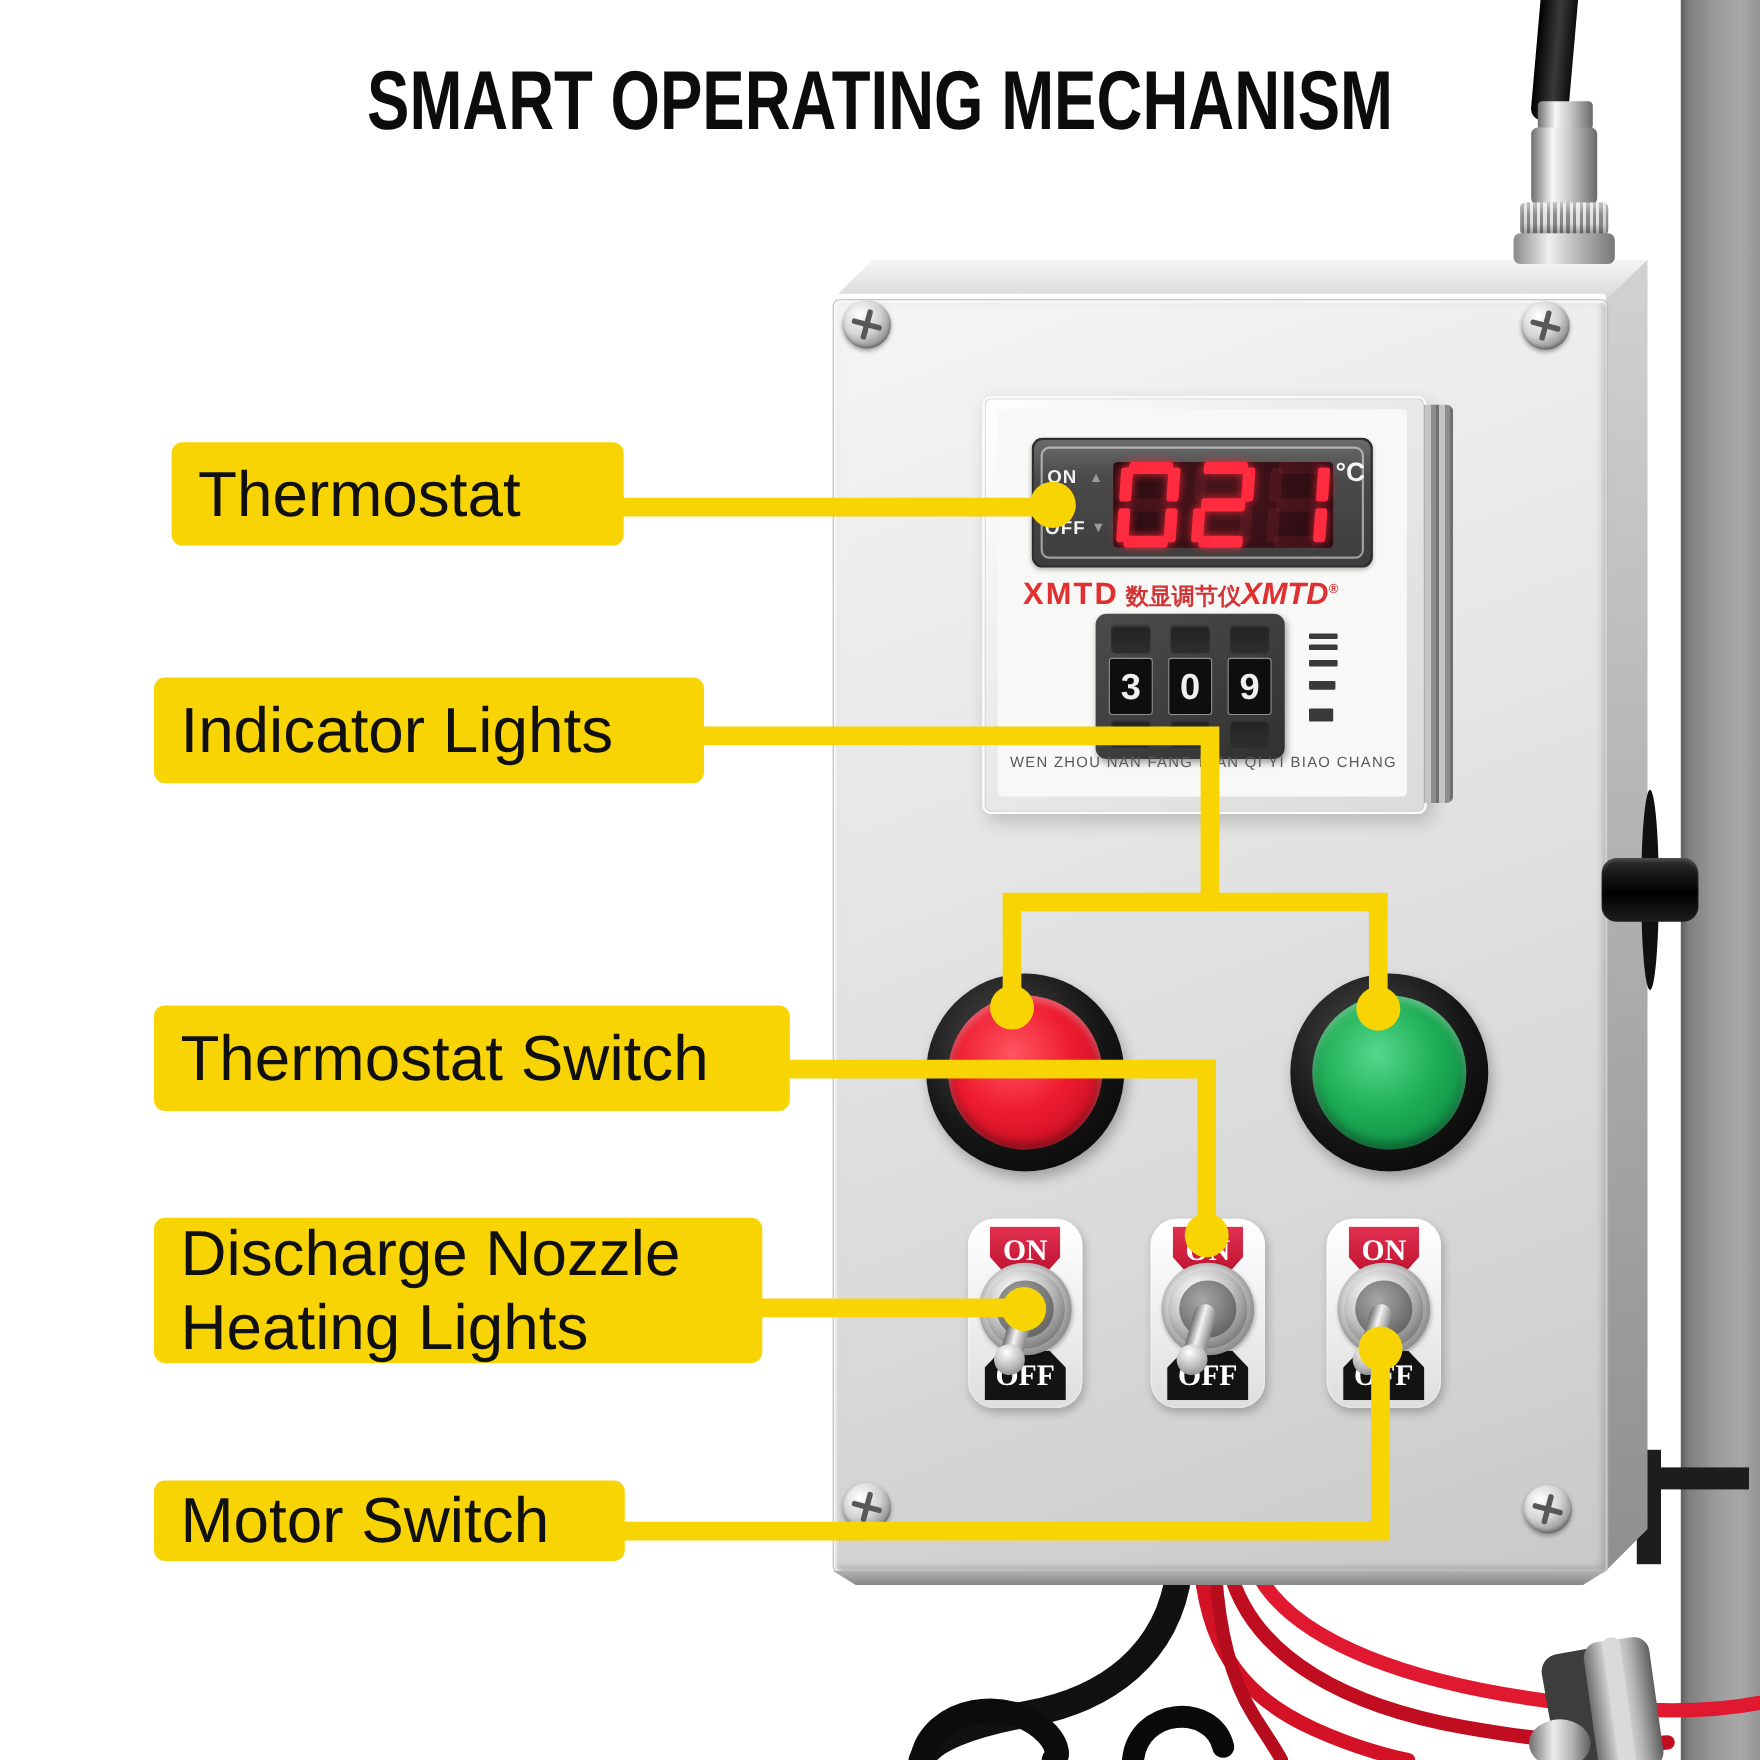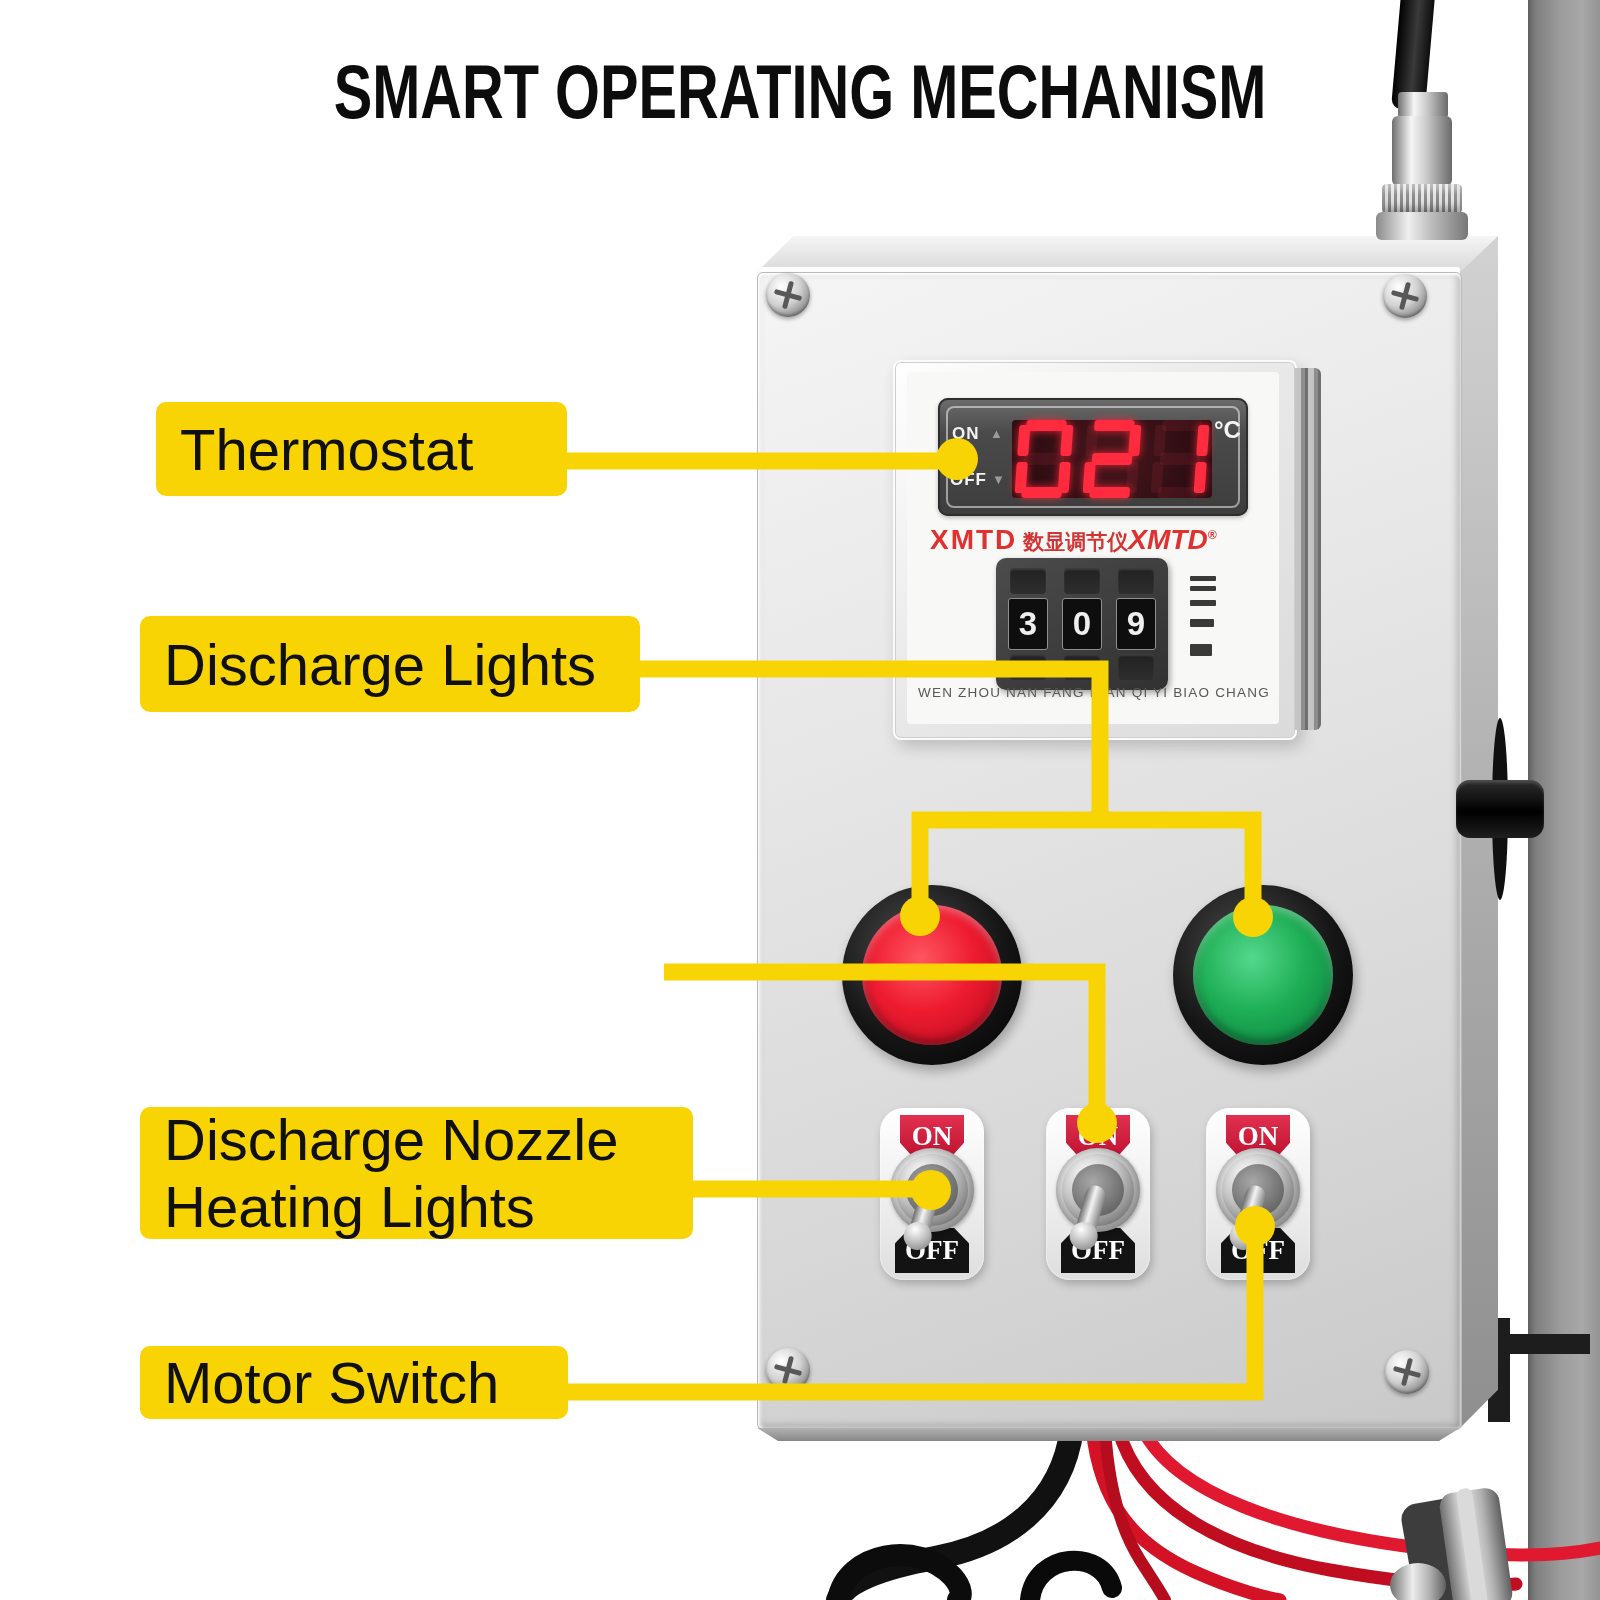--- a/index.html
+++ b/index.html
@@ -327,21 +327,24 @@
       <circle cx="931" cy="1190" r="20"></circle>
       <circle cx="1255" cy="1226" r="20"></circle>
     </g>
   </svg>
 
   <div id="title">SMART OPERATING MECHANISM</div>
   <div id="lbl-thermostat" class="callout">
     <span>Thermostat</span>
   </div>
   <div id="lbl-indicator" class="callout">
-    <span>Discharge Lights</span>
+    <span>Indicator Lights</span>
+  </div>
+  <div id="lbl-thermo-switch" class="callout">
+    <span>Thermostat Switch</span>
   </div>
   <div id="lbl-discharge" class="callout">
     <span class="two-line">
       <span style="display:block;">Discharge Nozzle</span>
       <span style="display:block;">Heating Lights</span>
     </span>
   </div>
   <div id="lbl-motor" class="callout">
     <span>Motor Switch</span>
   </div>

